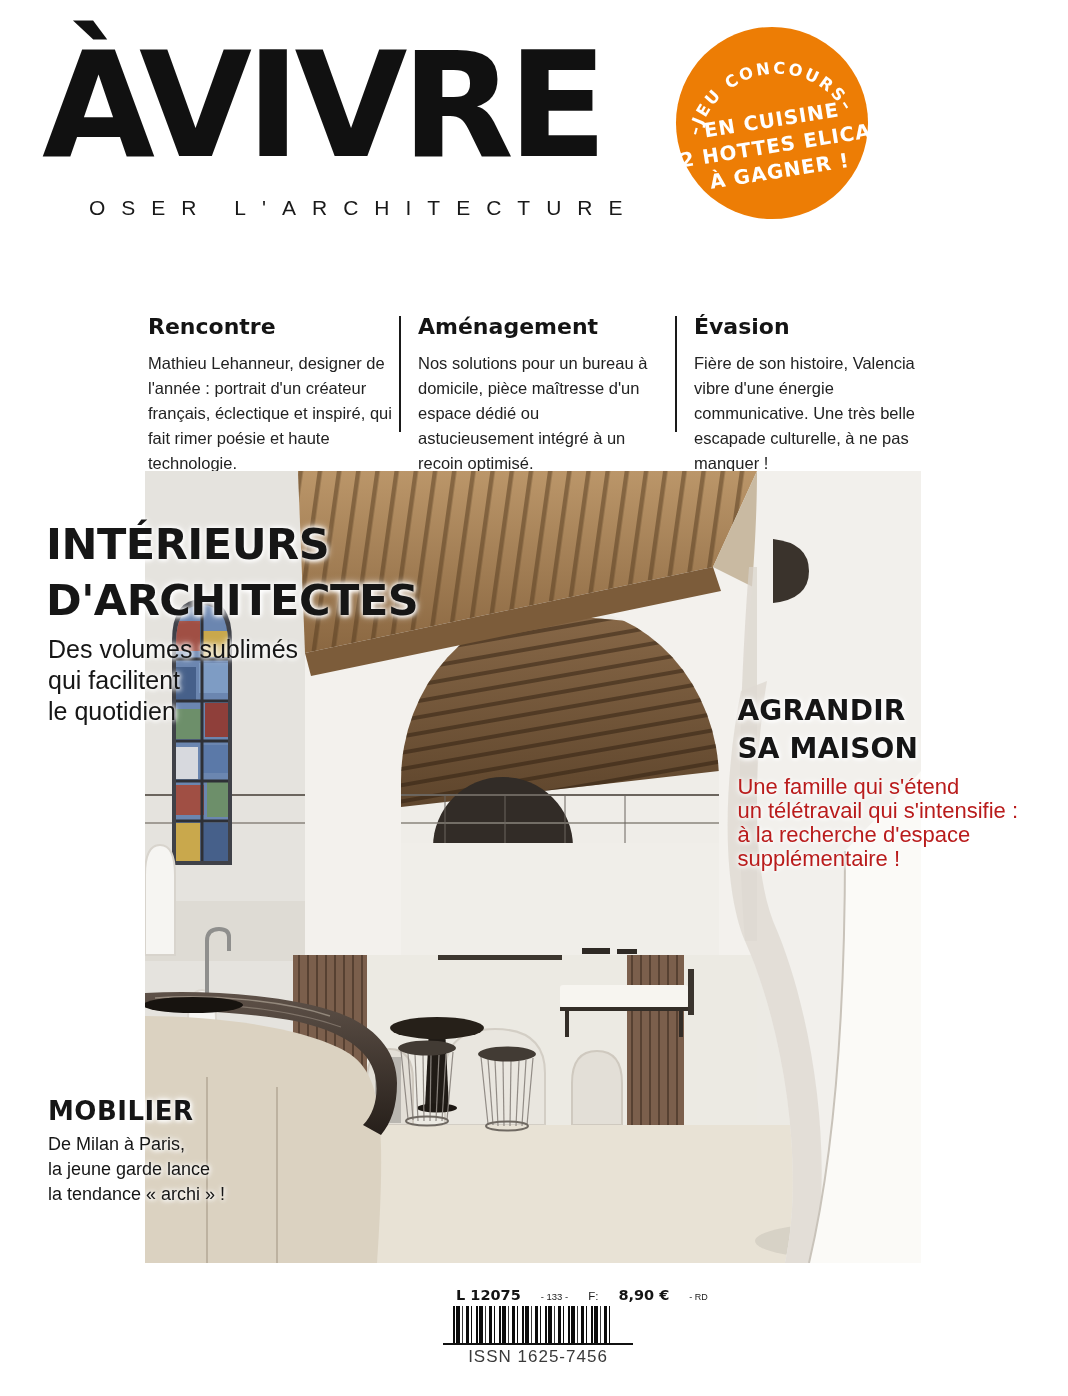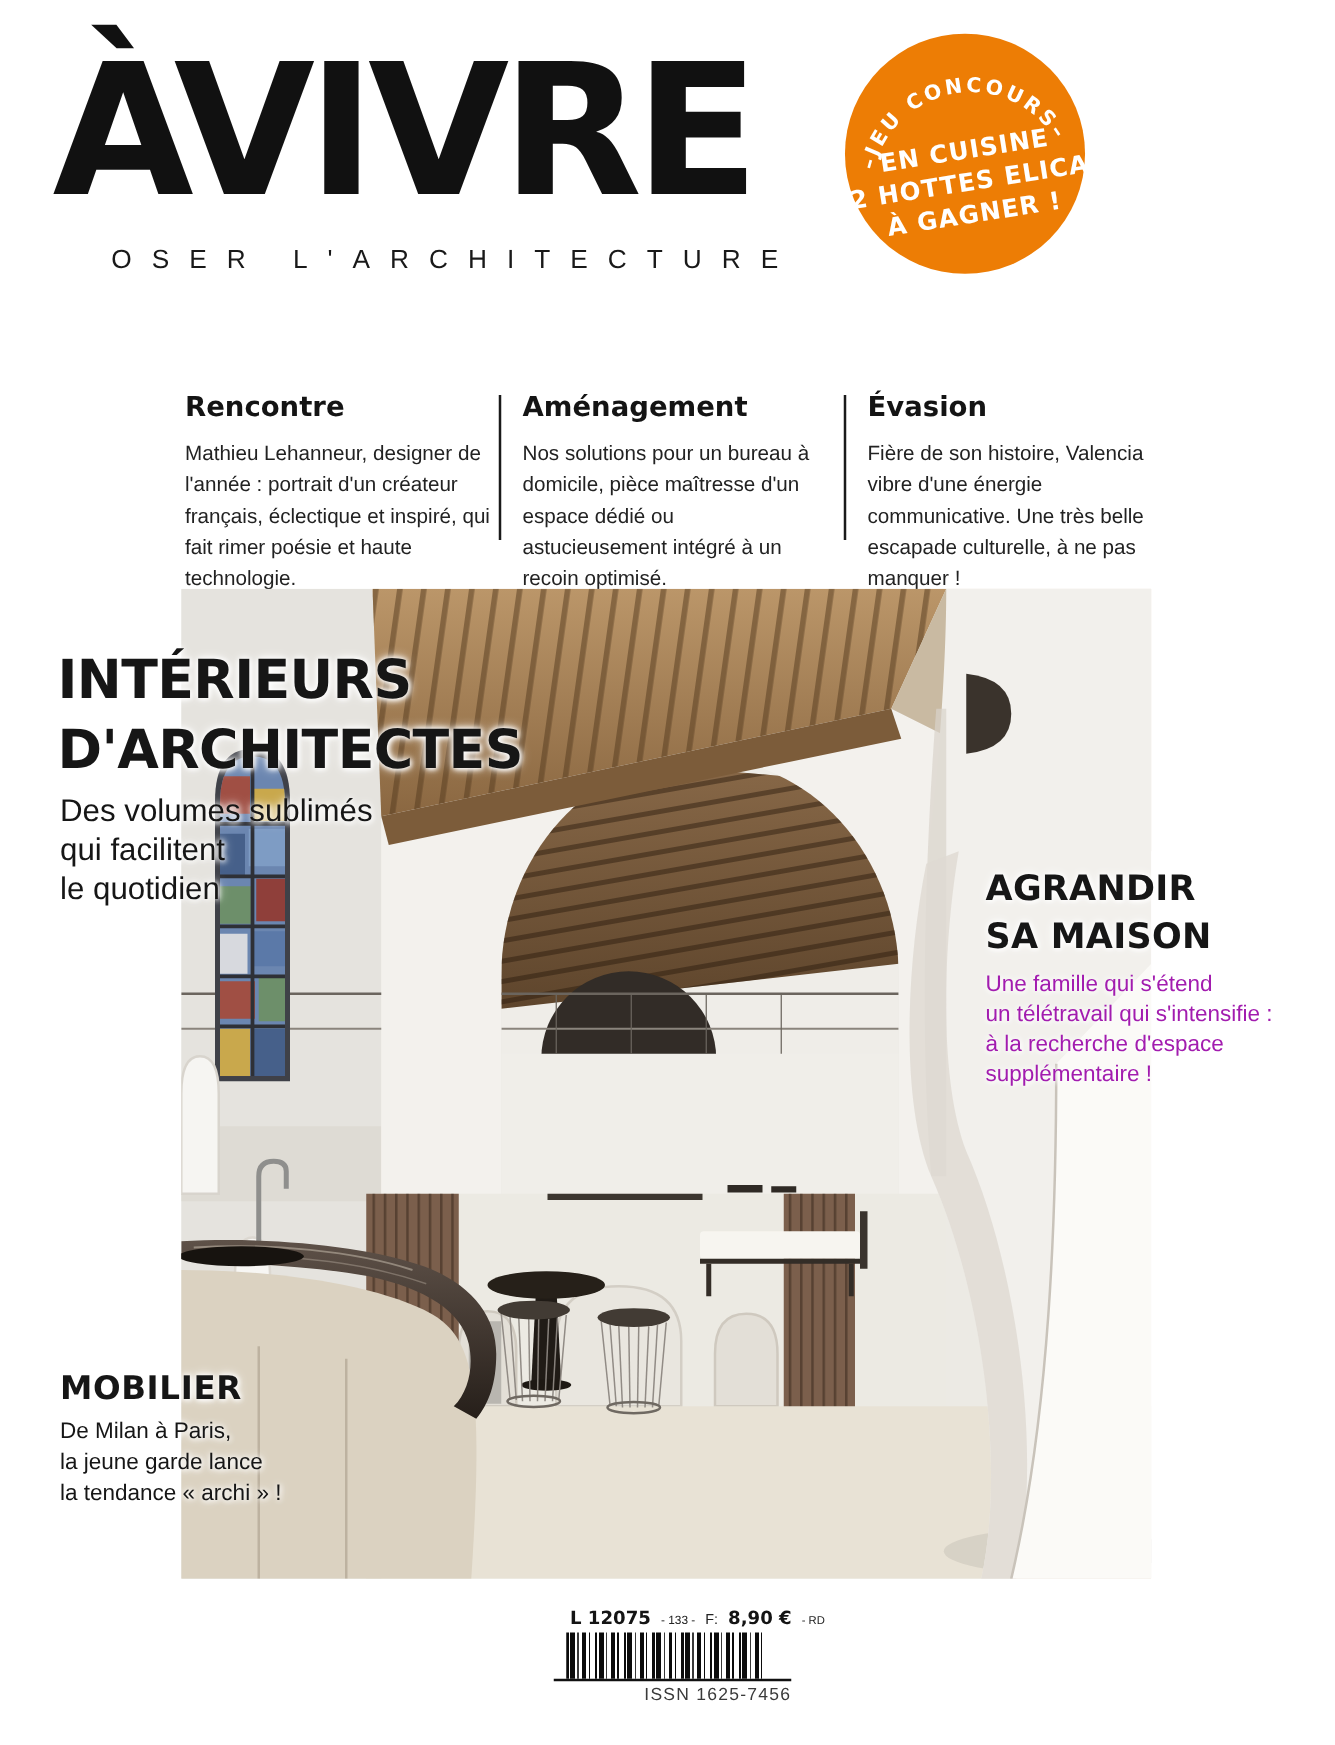--- a/index.html
+++ b/index.html
@@ -46,45 +46,45 @@
   .main-sub{
     position:absolute;left:48px;top:634px;
     font-size:25px;line-height:31px;color:#161616;
   }
   .main-sub span{display:block;}
   .feature-right{position:absolute;right:50px;top:692px;}
   .feature-right .ft{
     font-family:"DejaVu Sans",sans-serif;font-weight:bold;
     font-size:28px;line-height:38px;color:#161616;letter-spacing:.2px;
   }
-  .feature-right .fb{margin-top:7px;font-size:18px;line-height:24px;color:#a21caf;}
+  .feature-right .fb{margin-top:7px;font-size:22px;line-height:24px;color:#b91c1c;}
   .feature-right span{display:block;}
   .feature-left{position:absolute;left:48px;top:1094px;}
   .feature-left .ft{
     font-family:"DejaVu Sans",sans-serif;font-weight:bold;
     font-size:26px;line-height:34px;letter-spacing:.5px;color:#161616;
   }
   .feature-left .fb{margin-top:4px;font-size:18px;line-height:25px;color:#161616;}
   .feature-left span{display:block;}
   
   .barcode{position:absolute;left:448px;top:1287px;width:196px;}
-  .price-line{display:flex;align-items:baseline;gap:8px;margin-left:8px;white-space:nowrap;}
+  .price-line{display:flex;align-items:baseline;gap:20px;margin-left:8px;white-space:nowrap;}
   .pl-code,.pl-price{font-family:"DejaVu Sans",sans-serif;font-weight:bold;font-size:14.5px;}
   .pl-issue{font-size:9.5px;color:#222;}
   .pl-cur{font-size:11.5px;color:#222;}
   .pl-suffix{font-size:9px;color:#222;}
   .bars{
     width:160px;height:37px;margin:3px 0 0 5px;
     background:repeating-linear-gradient(90deg,
       #0b0b0b 0 2px,#fff 2px 3px,#0b0b0b 3px 7px,#fff 7px 9px,
       #3a3a3a 9px 10px,#fff 10px 13px,#0b0b0b 13px 16px,#fff 16px 18px,
       #0b0b0b 18px 19px,#fff 19px 23px);
   }
   .bars-base{width:190px;height:0;border-top:2px solid #111;margin-left:-5px;}
-  .issn{width:190px;margin-left:-5px;text-align:right;font-size:14px;letter-spacing:1px;color:#3a3a3a;margin-top:2px;}
+  .issn{width:190px;margin-left:-5px;text-align:center;font-size:17px;letter-spacing:1px;color:#3a3a3a;margin-top:2px;}
 </style>
 </head>
 <body>
 
 <div class="page">
 
   <div class="logo">ÀVIVRE</div>
   <div class="tagline">OSER L'ARCHITECTURE</div>
 
   <svg class="badge" viewBox="0 0 200 200">

